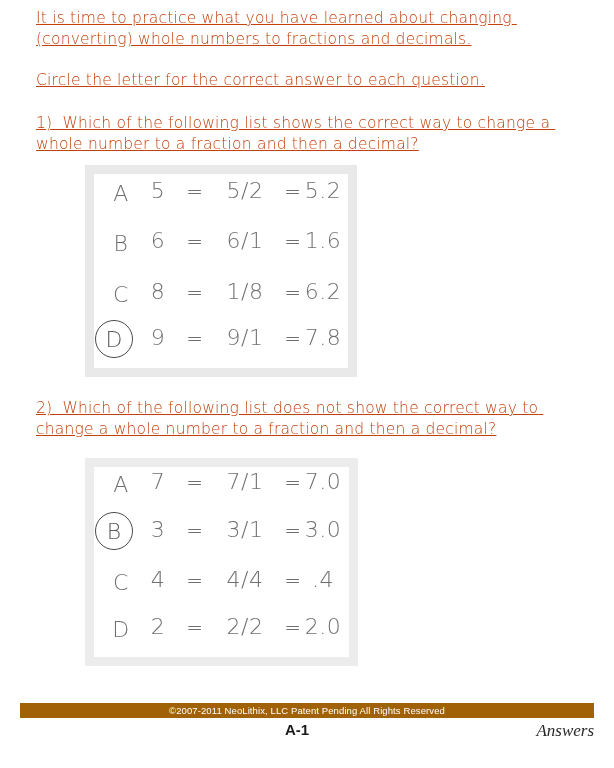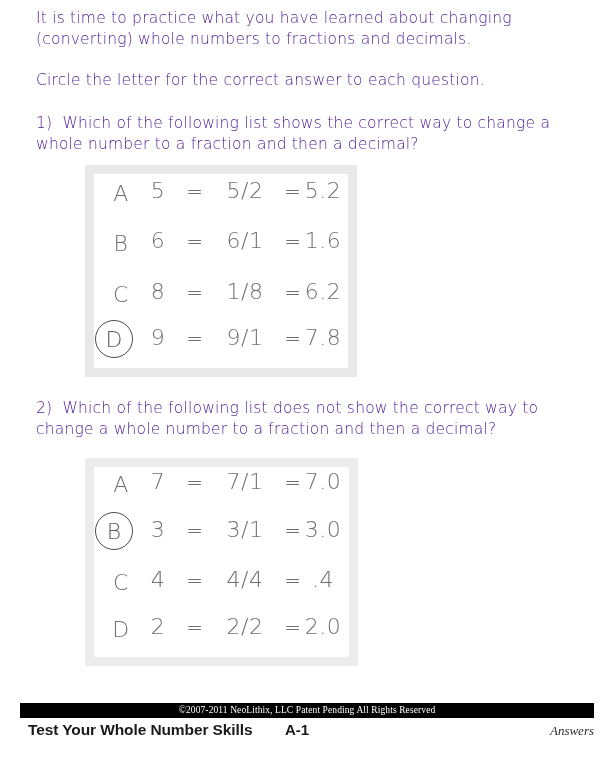--- a/index.html
+++ b/index.html
@@ -11,27 +11,28 @@
     width: 614px;
     height: 768px;
     position: relative;
     font-family: "DejaVu Sans", sans-serif;
     overflow: hidden;
   }
 
   
   .prose {
     position: absolute;
-    color: #4c1d95;
+    color: #c2410c;
     font-family: "DejaVu Sans", sans-serif;
     font-weight: 300;
     font-size: 15.5px;
     line-height: 21px;
     letter-spacing: 0.2px;
     white-space: pre-wrap;
+    text-decoration: underline;
   }
 
   #intro-para   { left: 36px; top: 8px;   width: 548px; }
   #circle-instr { left: 36px; top: 70px;  width: 548px; }
   #q1-text      { left: 36px; top: 113px; width: 540px; }
   #q2-text      { left: 36px; top: 398px; width: 540px; }
 
   
   .answer-box {
     position: absolute;
@@ -127,23 +128,23 @@
     font-weight: 300;
   }
 
   
   #copyright-bar {
     position: absolute;
     left: 20px;
     top: 703px;
     width: 574px;
     height: 15px;
-    background: #000000;
+    background: #a16207;
     color: #ffffff;
-    font-family: Liberation Serif, serif;
+    font-family: Liberation Sans, sans-serif;
     font-size: 9.5px;
     line-height: 15px;
     text-align: center;
     letter-spacing: 0.1px;
   }
   #footer-row {
     position: absolute;
     left: 0;
     top: 719px;
     width: 614px;
@@ -169,21 +170,21 @@
     font-size: 15px;
     line-height: 22px;
     color: #1a1a1a;
   }
   #footer-answers {
     position: absolute;
     right: 20px;
     top: 1px;
     font-family: "Liberation Serif", serif;
     font-style: italic;
-    font-size: 13px;
+    font-size: 17px;
     line-height: 22px;
     color: #2a2a2a;
   }
 </style>
 </head>
 <body>
 
 <div class="prose" id="intro-para">It is time to practice what you have learned about changing (converting) whole numbers to fractions and decimals.</div>
 
 <div class="prose" id="circle-instr">Circle the letter for the correct answer to each question.</div>
@@ -290,16 +291,15 @@
       <span class="cell cell-eq2">=</span>
       <span class="cell cell-dec">2.0</span>
     </div>
 
   </div>
 </div>
 
 <div id="copyright-bar">©2007-2011 NeoLithix, LLC  Patent Pending  All Rights Reserved</div>
 
 <div id="footer-row">
-  <span id="footer-title">Test Your Whole Number Skills</span>
   <span id="footer-code">A-1</span>
   <span id="footer-answers">Answers</span>
 </div>
 
 </body></html>

